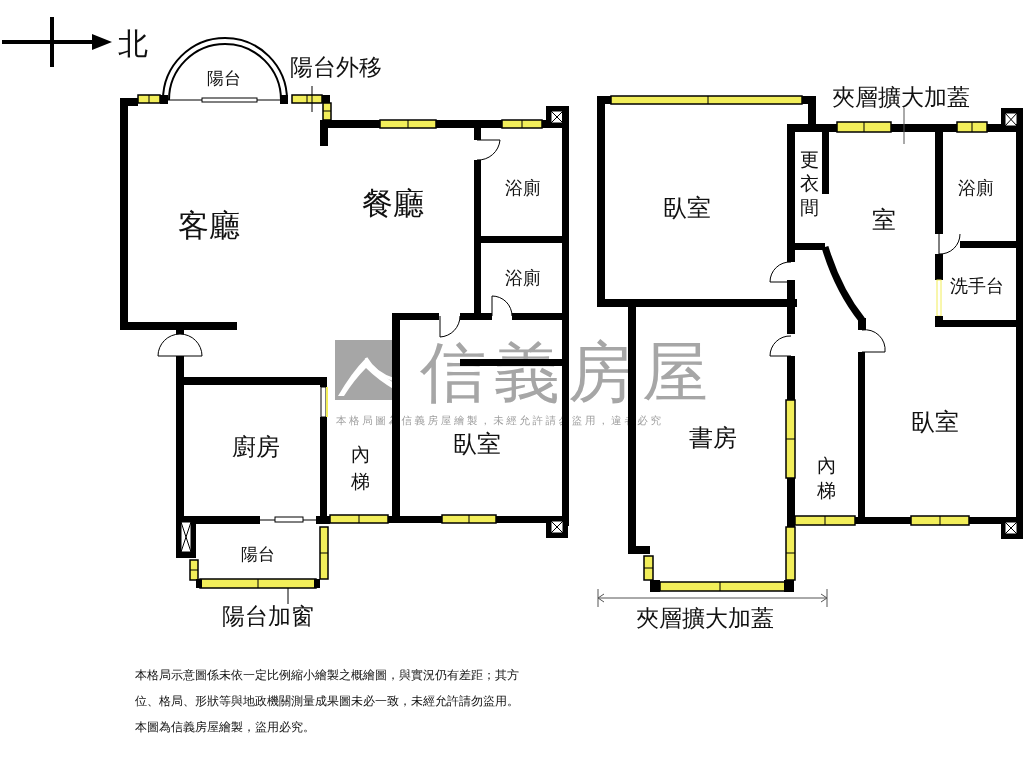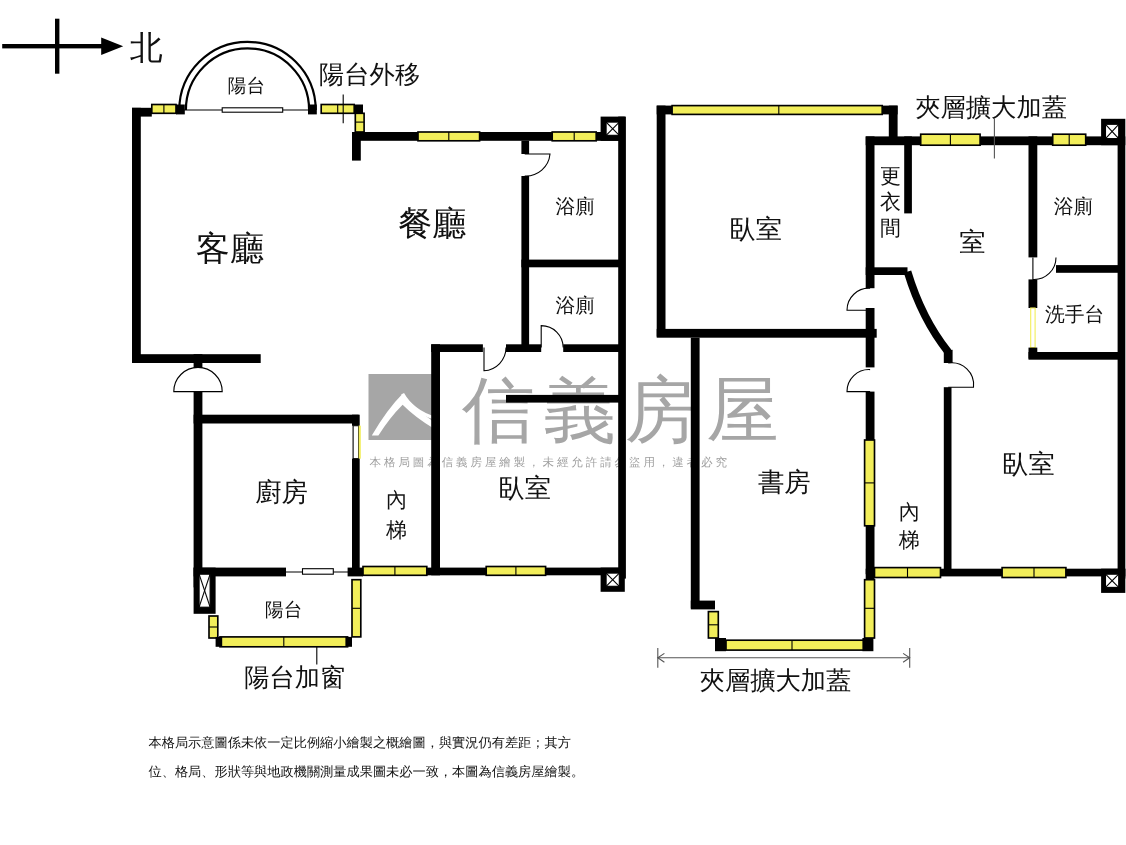--- a/index.html
+++ b/index.html
@@ -235,14 +235,15 @@
   <text x="950" y="292" font-size="18" class="room-label">洗手台</text>
   <text x="689" y="446" font-size="24" class="room-label">書房</text>
   <text x="817" y="472" font-size="19" class="room-label">內</text>
   <text x="817" y="497" font-size="19" class="room-label">梯</text>
   <text x="911" y="430" font-size="24" class="room-label">臥室</text>
   <text x="636" y="626" font-size="23" class="room-label">夾層擴大加蓋</text>
 </svg>
 
 <div class="note">
   <div>本格局示意圖係未依一定比例縮小繪製之概繪圖，與實況仍有差距；其方</div>
-  <div>位、格局、形狀等與地政機關測量成果圖未必一致，本圖為信義房屋繪製。</div>
+  <div>位、格局、形狀等與地政機關測量成果圖未必一致，未經允許請勿盜用。</div>
+  <div>本圖為信義房屋繪製，盜用必究。</div>
 </div>
 
 </body></html>

